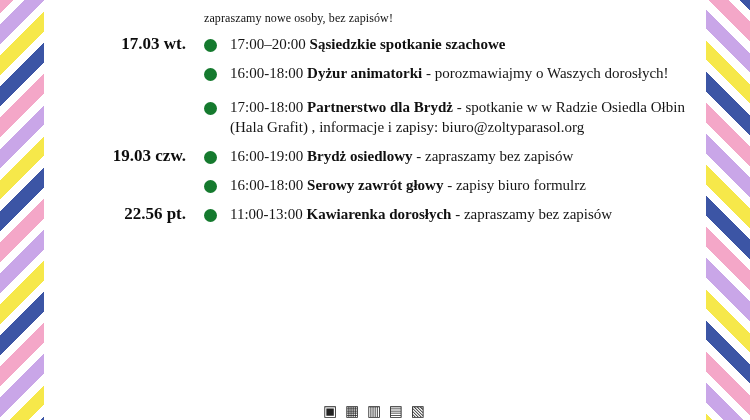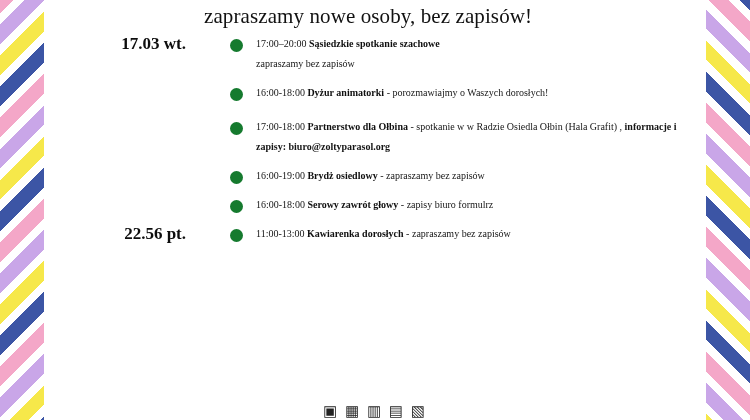--- a/index.html
+++ b/index.html
@@ -68,62 +68,61 @@
     padding: 0;
   }
 
   .intro-row {
     position: relative;
     height: 34px;
   }
   .intro-text {
     position: absolute;
     left: 160px;
-    top: 4px;
-    font-size: 21px;
+    top: 11px;
+    font-size: 12px;
     color: #111111;
     letter-spacing: .1px;
   }
   .intro-clip {
     position: absolute;
     left: 60px;
     top: -14px;
     font-size: 18px;
     font-weight: bold;
     color: #111;
     white-space: nowrap;
     overflow: hidden;
     height: 16px;
   }
 
   .day-block {
     position: relative;
     margin-bottom: 2px;
-    padding-left: 26px;
   }
 
   .day-label {
     position: absolute;
     left: 0;
     width: 142px;
     text-align: right;
     font-size: 17px;
     font-weight: bold;
     color: #0d0d0d;
   }
 
   .entries {
     margin-left: 160px;
   }
 
   .entry {
     position: relative;
     padding-left: 26px;
     margin-bottom: 9px;
-    font-size: 10px;
+    font-size: 15px;
     line-height: 20px;
     color: #151515;
   }
 
   .bullet {
     position: absolute;
     left: 0;
     top: 5px;
     width: 13px;
     height: 13px;
@@ -135,21 +134,21 @@
     color: #151515;
   }
   .title {
     font-weight: bold;
     color: #101010;
   }
   .detail {
     color: #151515;
   }
   .bold-note {
-    font-weight: bold;
+    font-weight: normal;
   }
 
   .footer-glyphs {
     position: absolute;
     left: 0;
     right: 0;
     bottom: 0;
     height: 18px;
     text-align: center;
     font-size: 15px;
@@ -175,44 +174,44 @@
     <div class="intro-text">zapraszamy  nowe osoby, bez zapisów!</div>
   </div>
 
   <div class="day-block">
     <div class="day-label">17.03 wt.</div>
     <div class="entries">
       <div class="entry">
         <span class="bullet"></span>
         <span class="time">17:00–20:00</span>
         <span class="title">Sąsiedzkie spotkanie szachowe</span><br>
-        <span class="detail">zapraszamy bez zapisów</span>
       </div>
     </div>
   </div>
 
   <div class="day-block">
     <div class="entries">
       <div class="entry">
         <span class="bullet"></span>
         <span class="time">16:00-18:00</span>
         <span class="title">Dyżur animatorki</span>
         <span class="detail">- porozmawiajmy o Waszych dorosłych!</span>
       </div>
       <div class="entry" style="margin-top:14px;">
         <span class="bullet"></span>
         <span class="time">17:00-18:00</span>
-        <span class="title">Partnerstwo dla Ołbina</span>
+        <span class="title">Partnerstwo dla Brydż</span>
         <span class="detail">- spotkanie w w Radzie Osiedla Ołbin (Hala Grafit)  ,</span>
         <span class="bold-note">informacje i zapisy: biuro@zoltyparasol.org</span>
       </div>
     </div>
   </div>
 
   <div class="day-block">
+    <div class="day-label">19.03 czw.</div>
     <div class="entries">
       <div class="entry">
         <span class="bullet"></span>
         <span class="time">16:00-19:00</span>
         <span class="title">Brydż osiedlowy</span>
         <span class="detail">- zapraszamy bez zapisów</span>
       </div>
       <div class="entry">
         <span class="bullet"></span>
         <span class="time">16:00-18:00</span>

